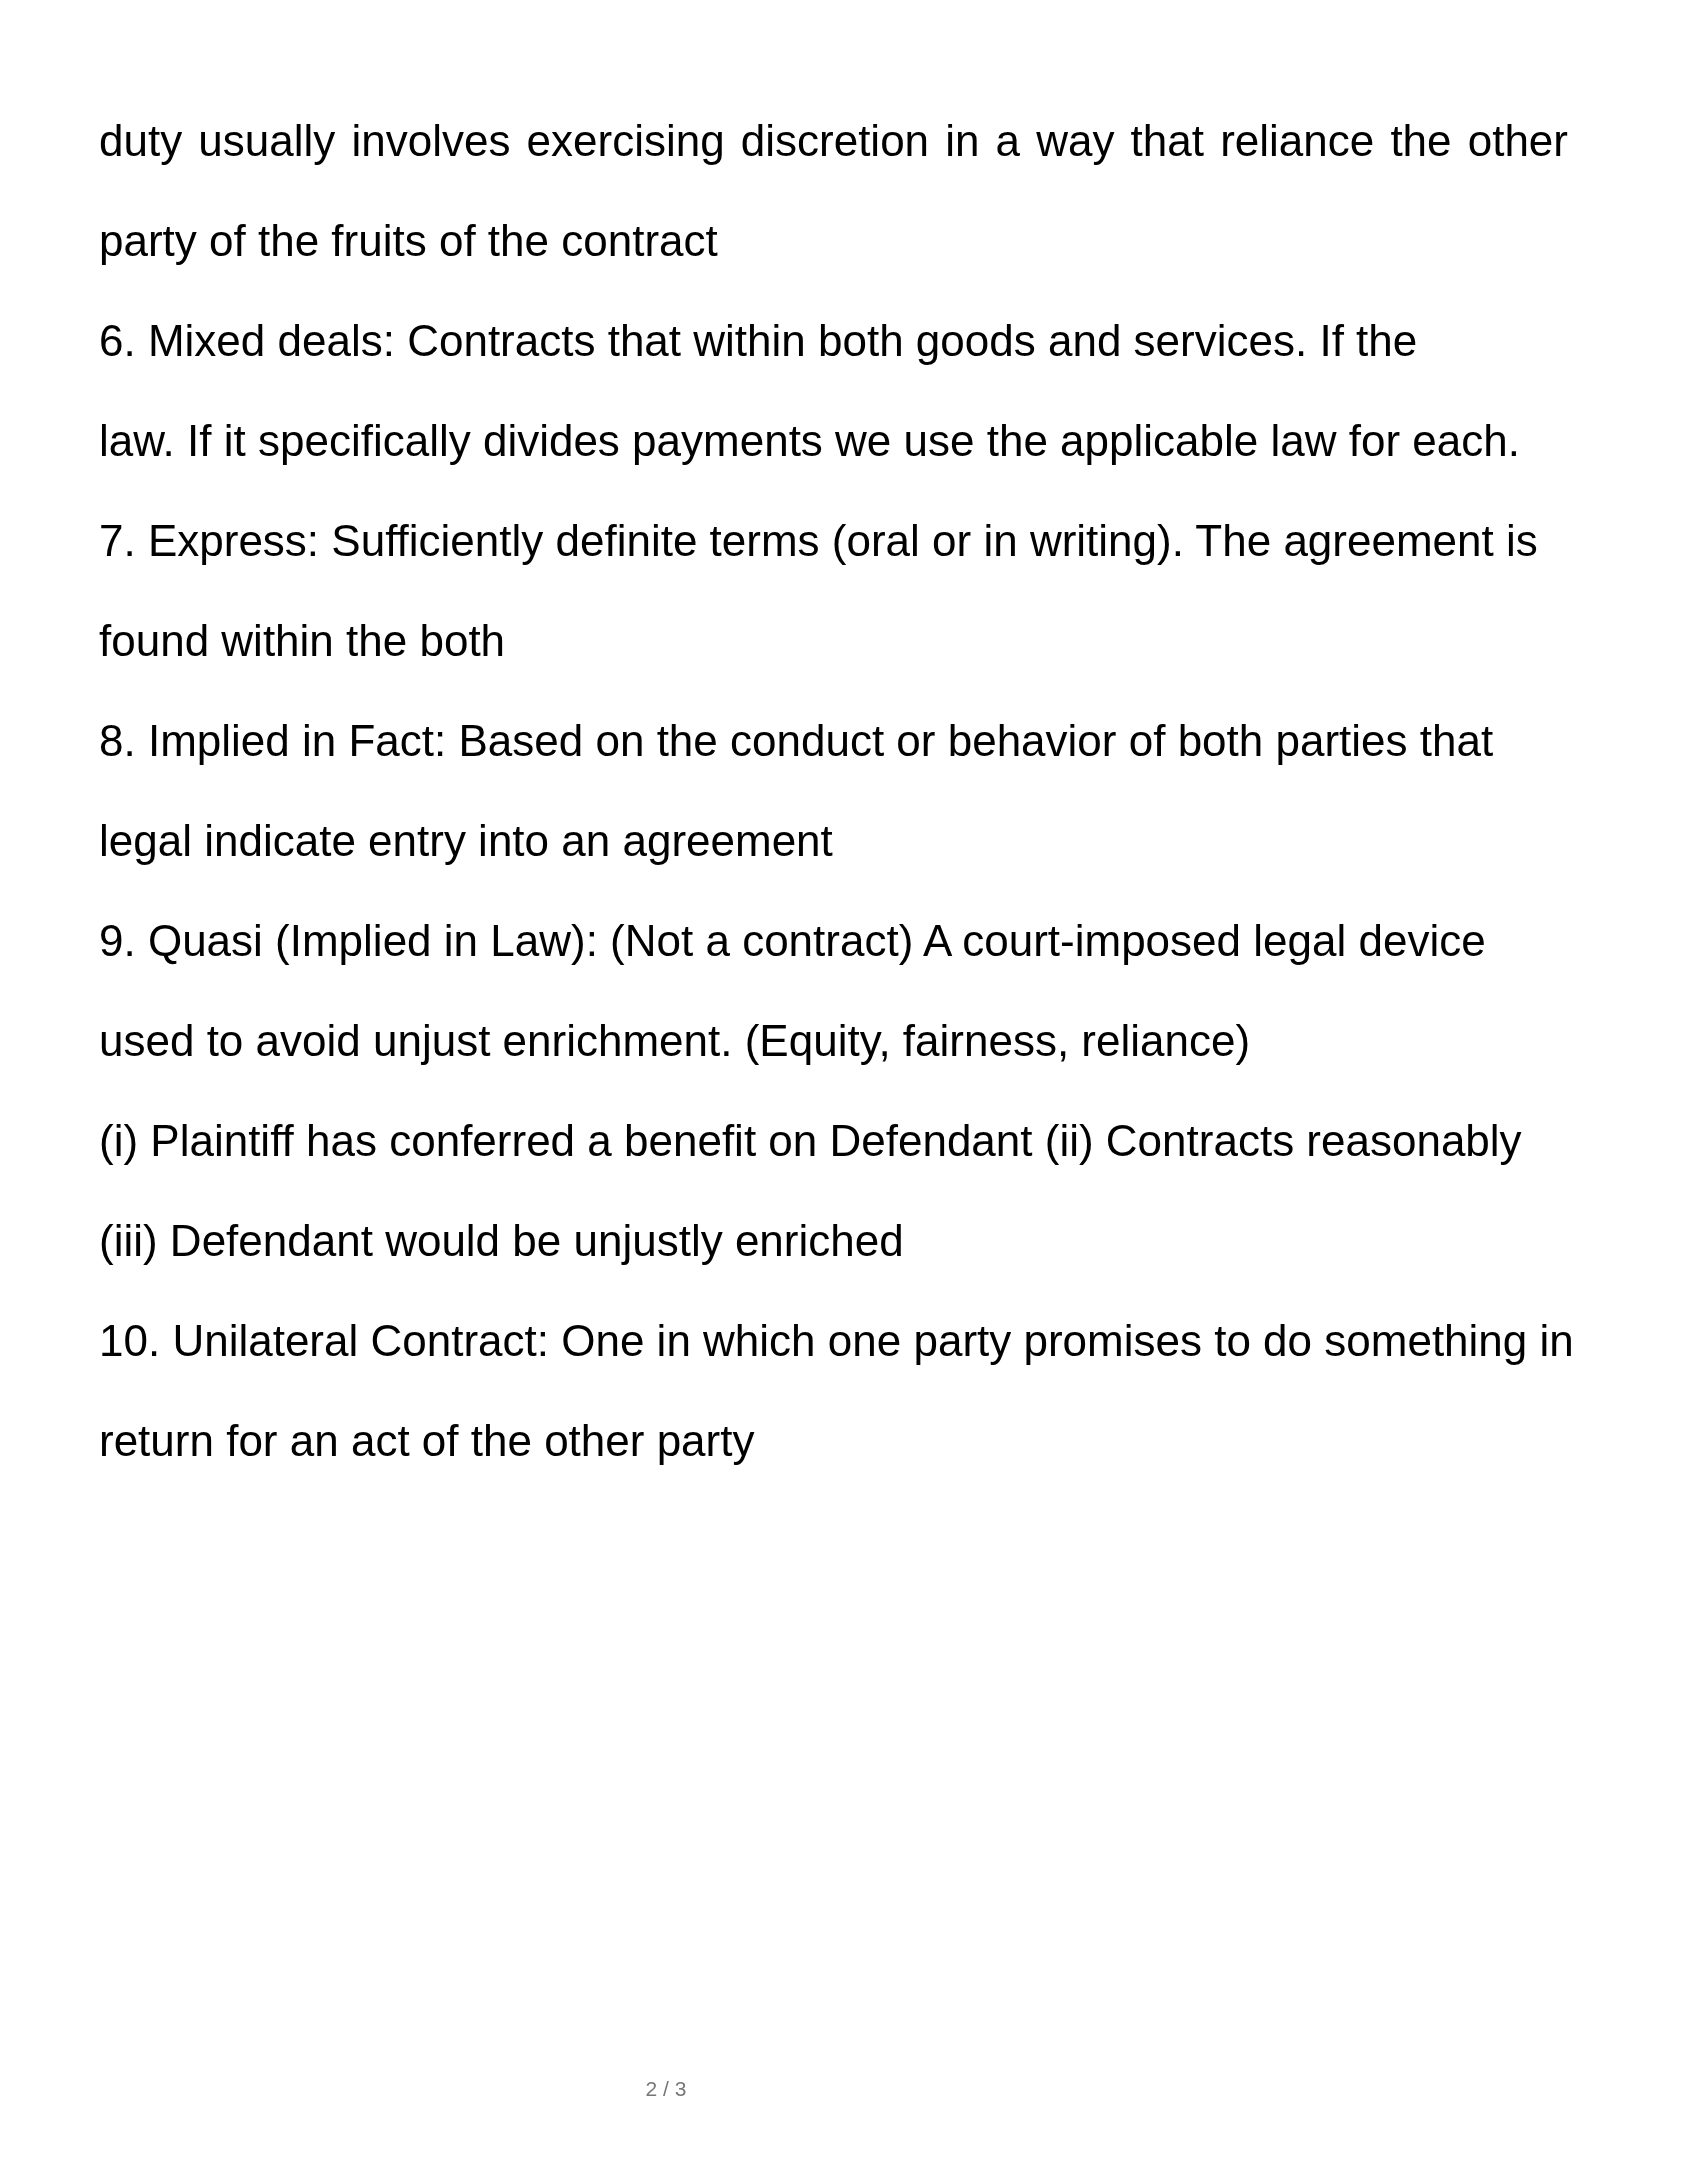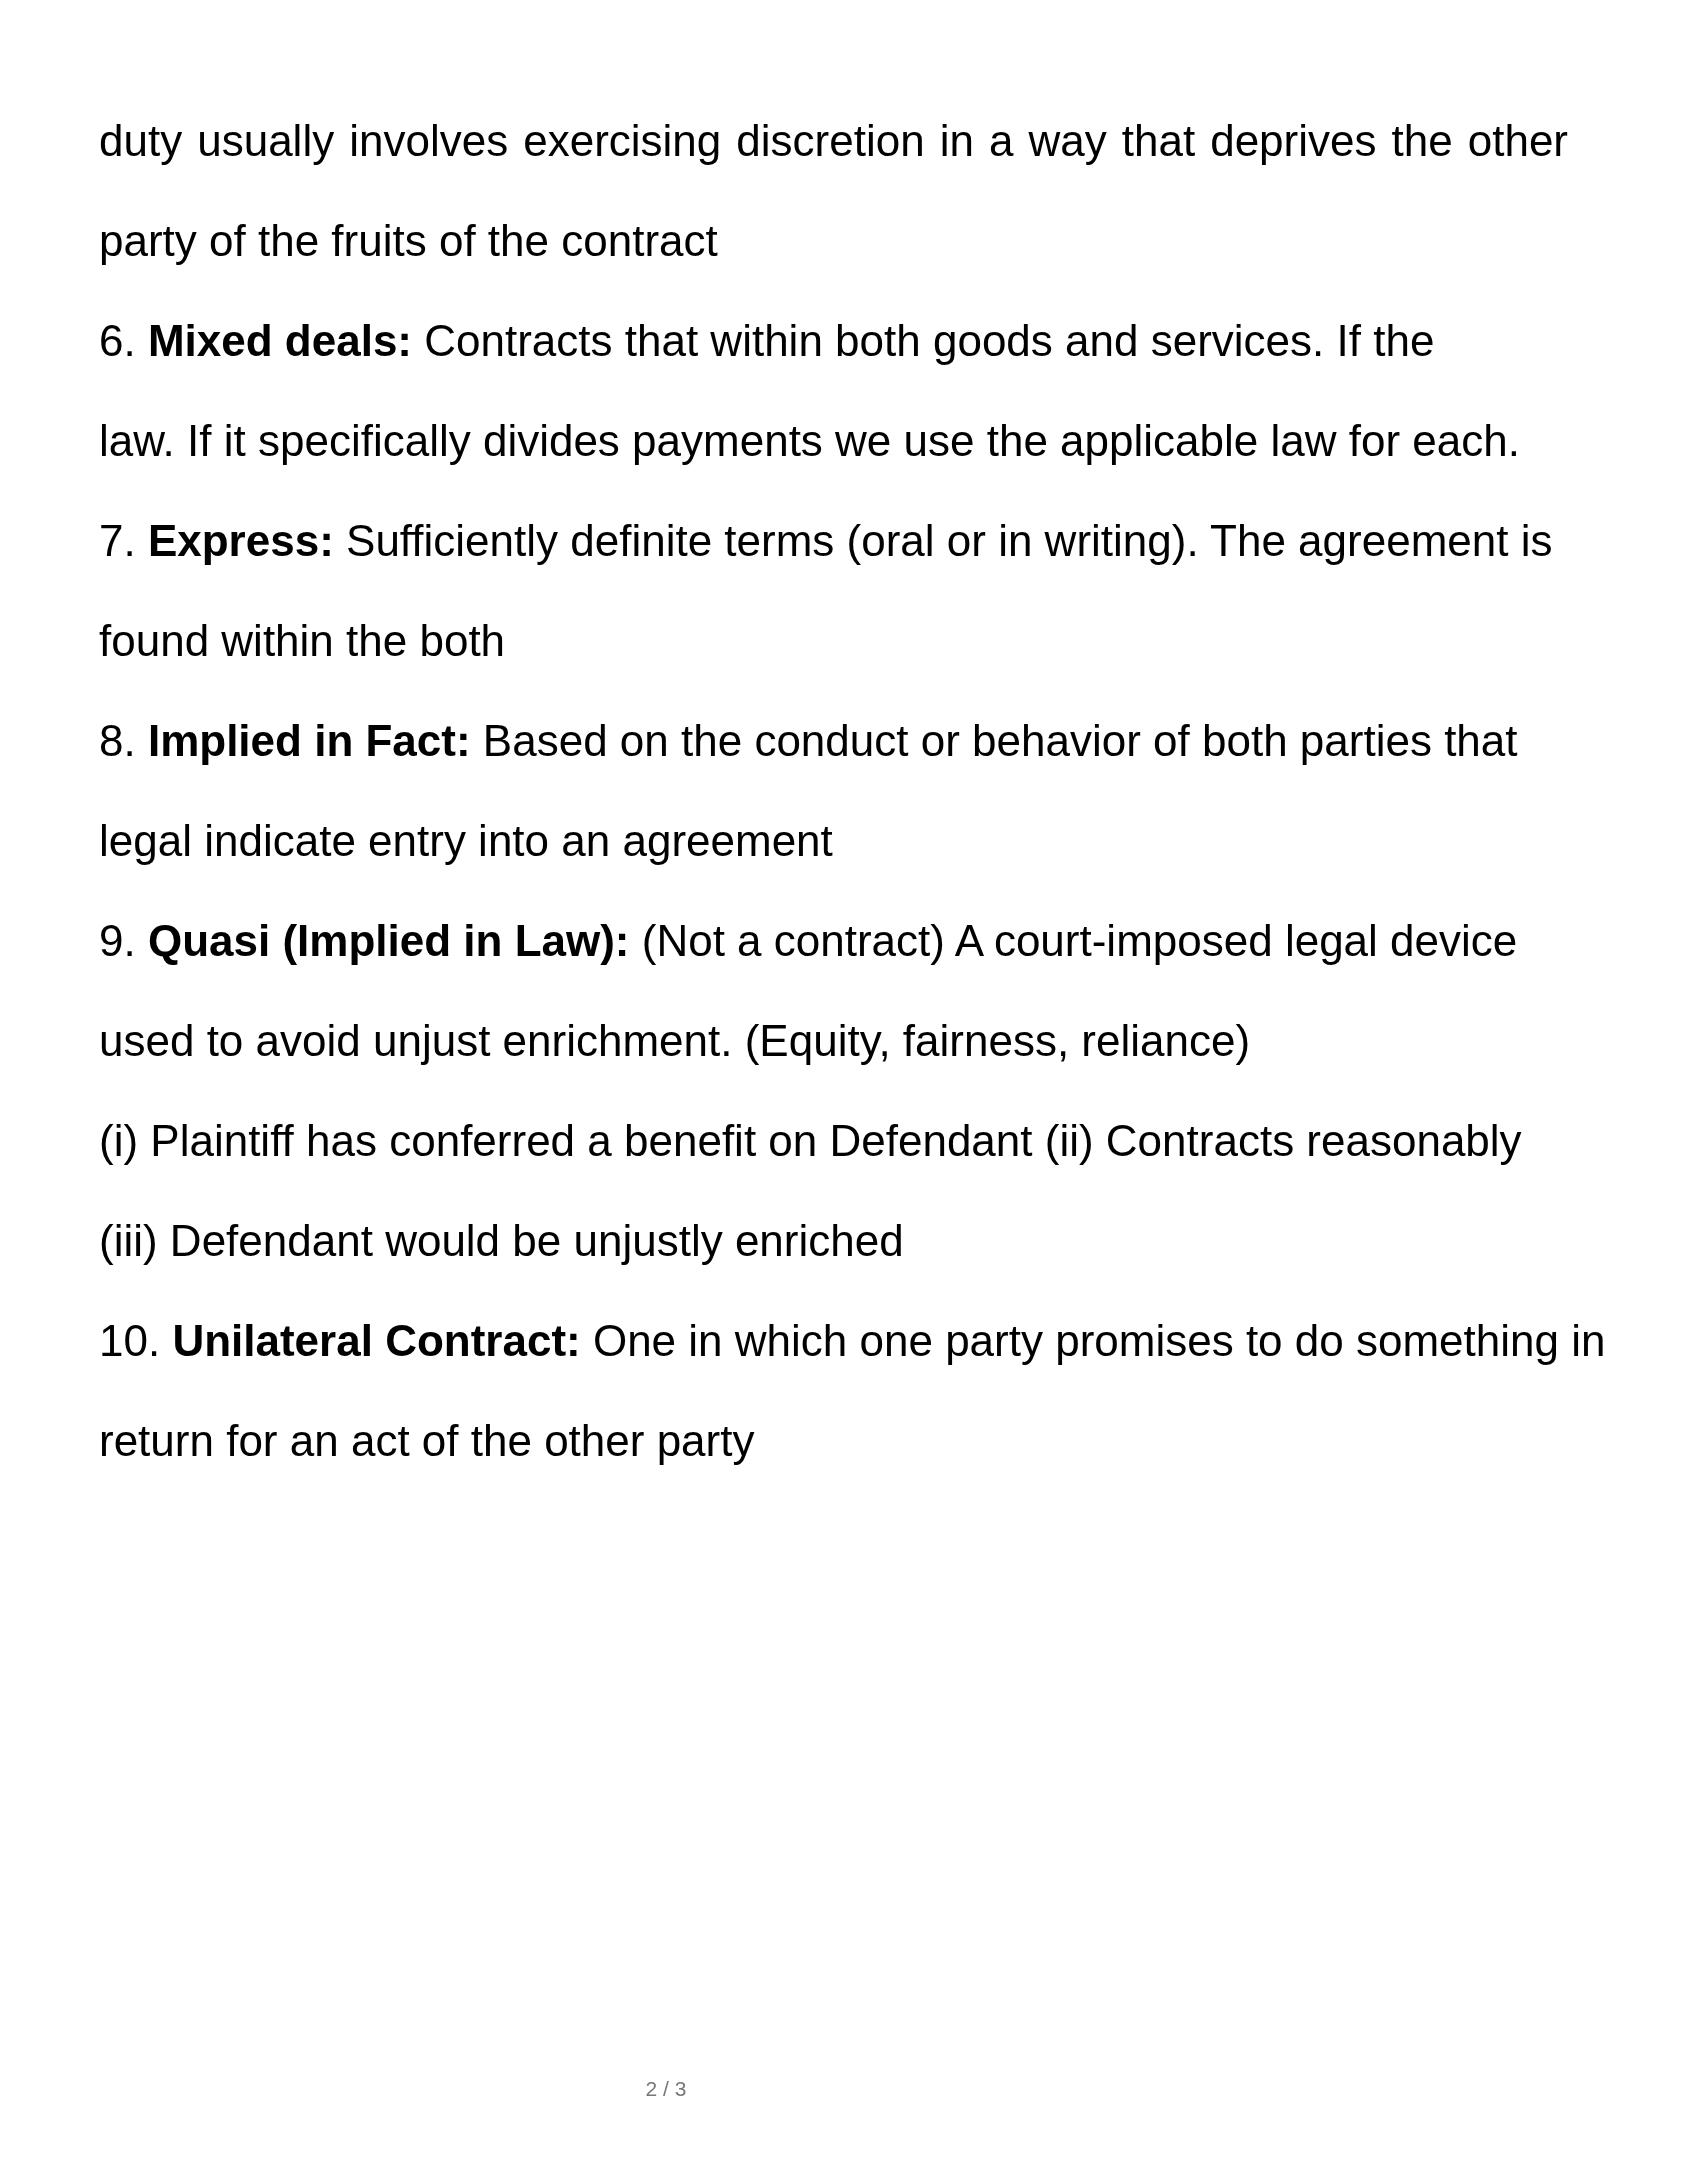--- a/index.html
+++ b/index.html
@@ -1,29 +1,29 @@
 <!DOCTYPE html>
 <html><head>
 <meta charset="utf-8">
 <style>
   html, body { margin:0; padding:0; background:#ffffff; }
   body { width:1683px; height:2178px; position:relative; overflow:hidden;
          font-family:"Liberation Sans", sans-serif; color:#000; }
   .page { position:absolute; left:99px; top:91px; width:1469px; }
   .line { font-size:44px; line-height:100px; height:100px; white-space:nowrap; }
   .just { text-align:justify; text-align-last:justify; white-space:normal; }
-  b { font-weight:bold; }
+  b { font-weight:normal; }
   .pagenum { position:absolute; left:0; width:1332px; top:2077px; text-align:center;
              font-size:21px; color:#777; }
 </style>
 </head>
 <body>
 
 <div class="page">
-  <div class="line just"><span>duty usually involves exercising discretion in a way that deprives the other</span></div>
+  <div class="line just"><span>duty usually involves exercising discretion in a way that reliance the other</span></div>
   <div class="line"><span>party of the fruits of the contract</span></div>
 
   <div class="line"><span>6. </span><b>Mixed deals:</b><span> Contracts that within both goods and services. If the</span></div>
   <div class="line"><span>law. If it specifically divides payments we use the applicable law for each.</span></div>
 
   <div class="line"><span>7. </span><b>Express:</b><span> Sufficiently definite terms (oral or in writing). The agreement is</span></div>
   <div class="line"><span>found within the both</span></div>
 
   <div class="line"><span>8. </span><b>Implied in Fact:</b><span> Based on the conduct or behavior of both parties that</span></div>
   <div class="line"><span>legal indicate entry into an agreement</span></div>

